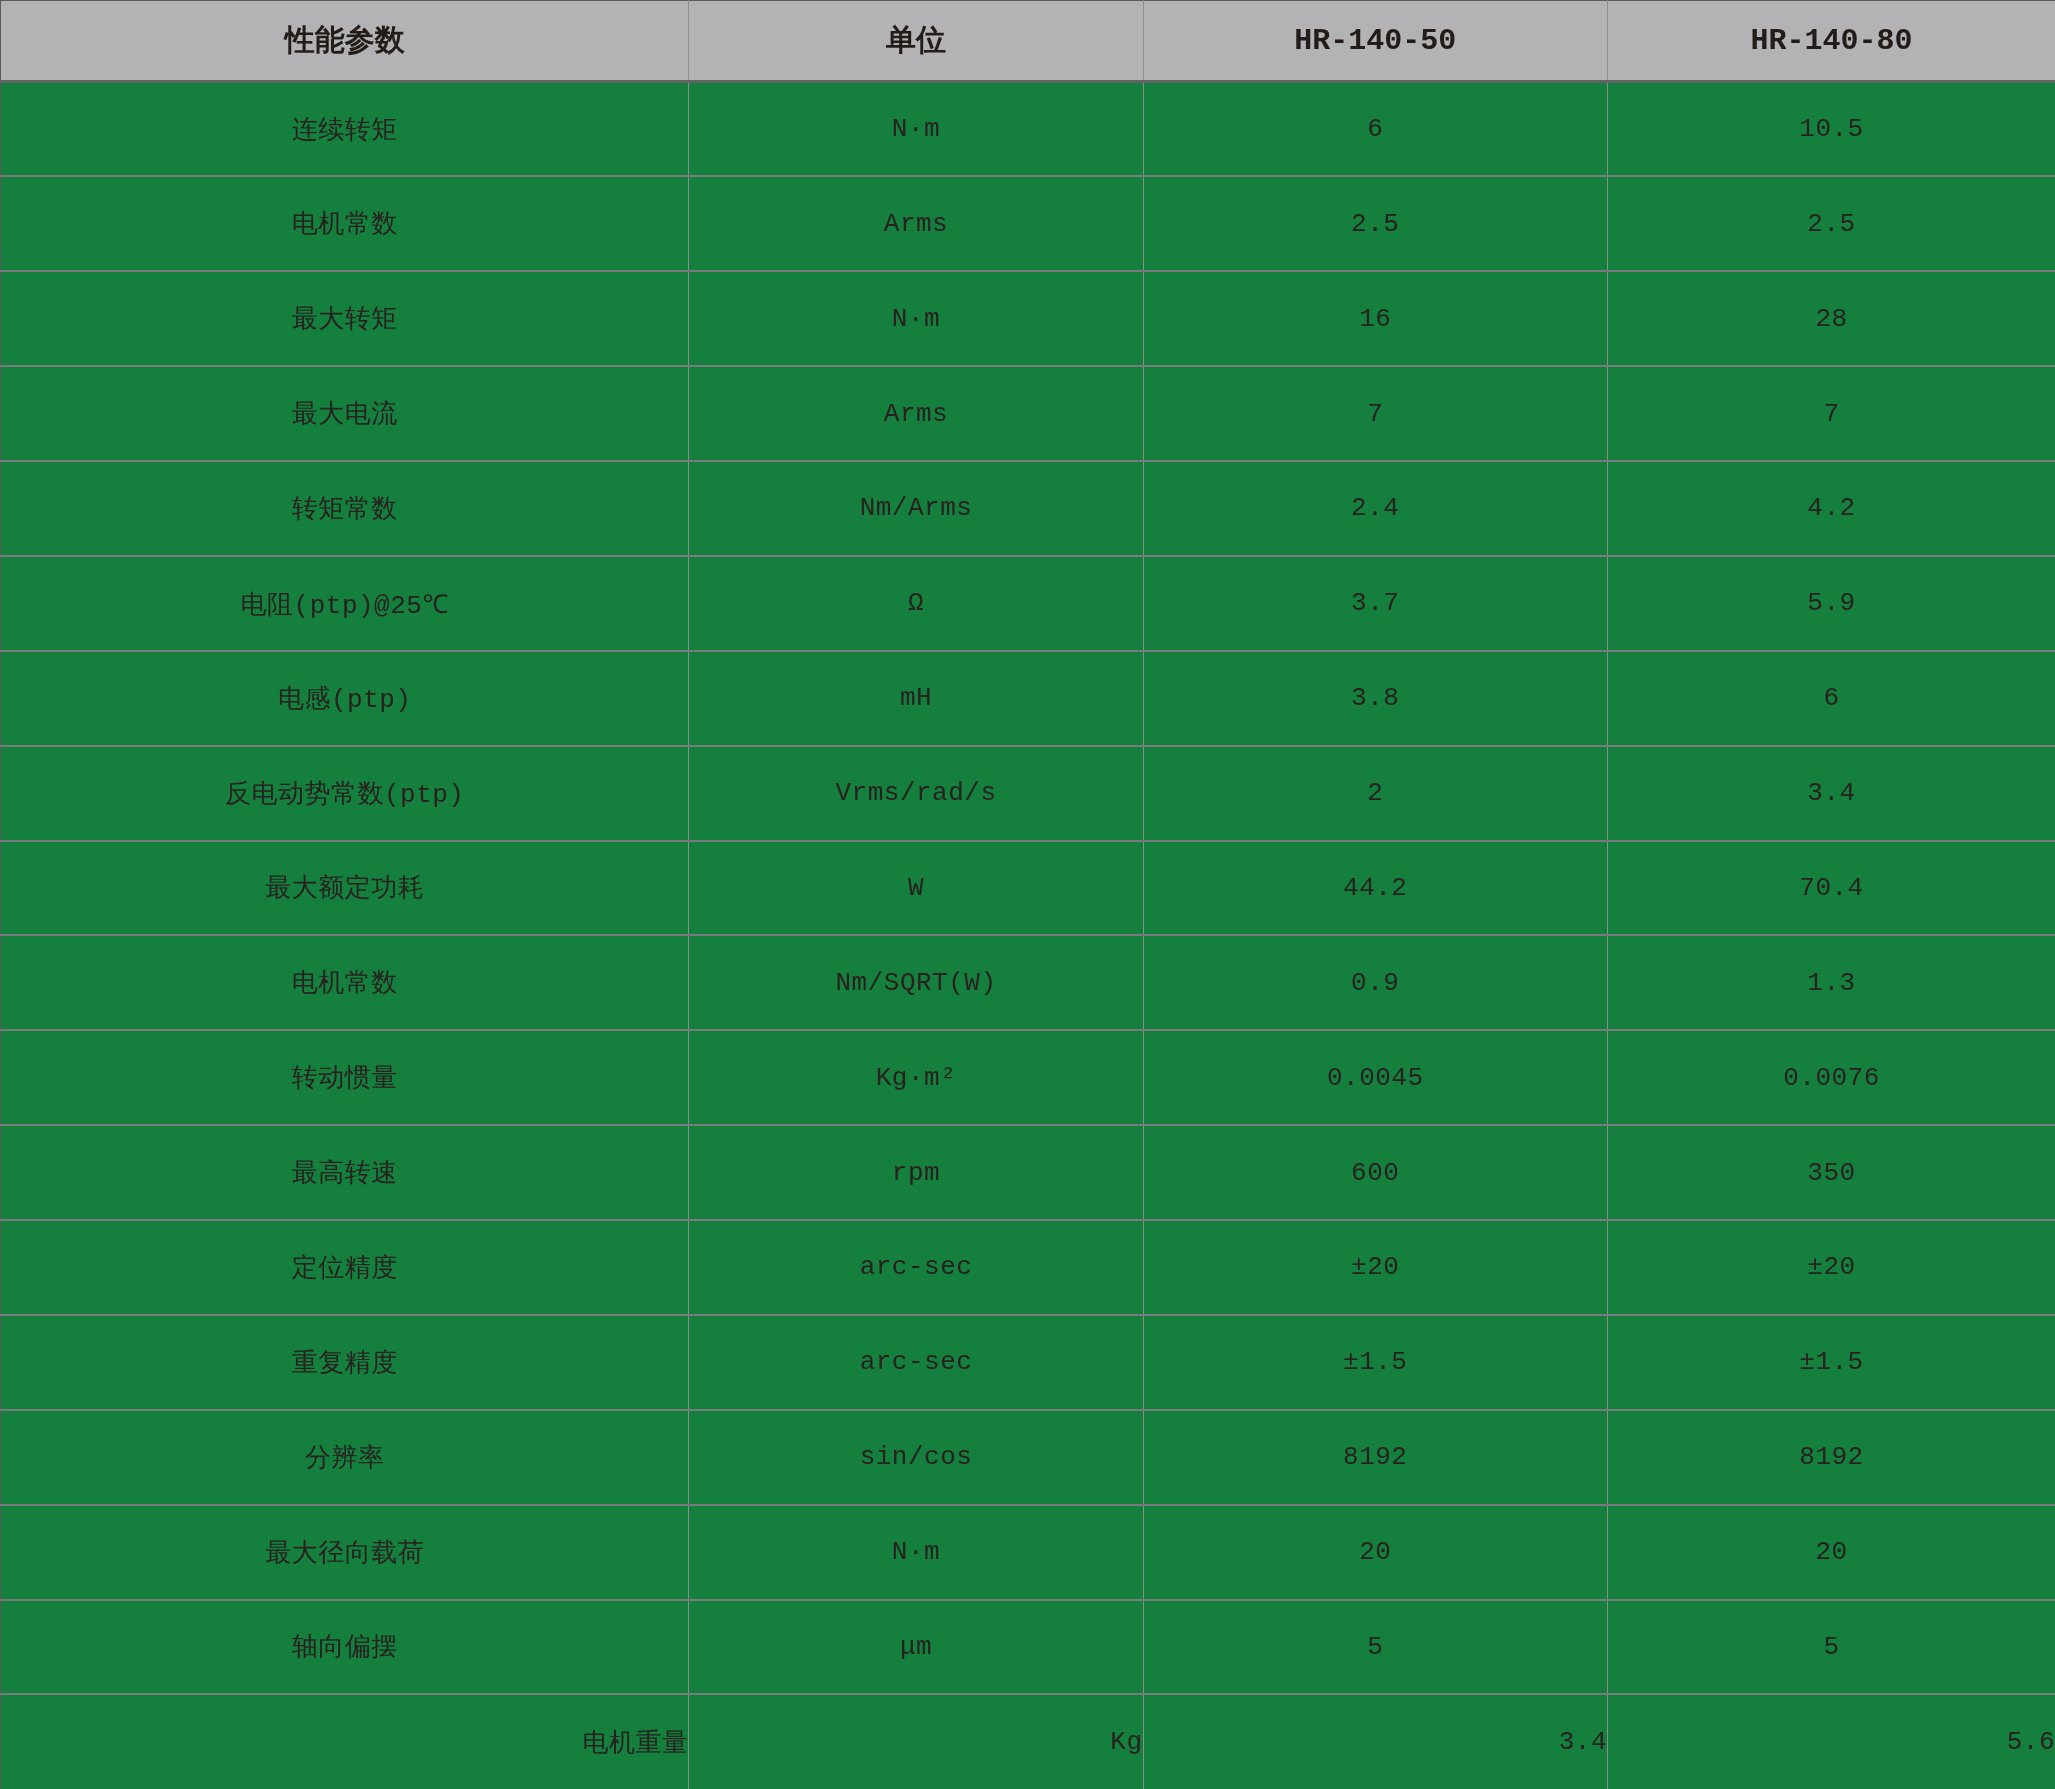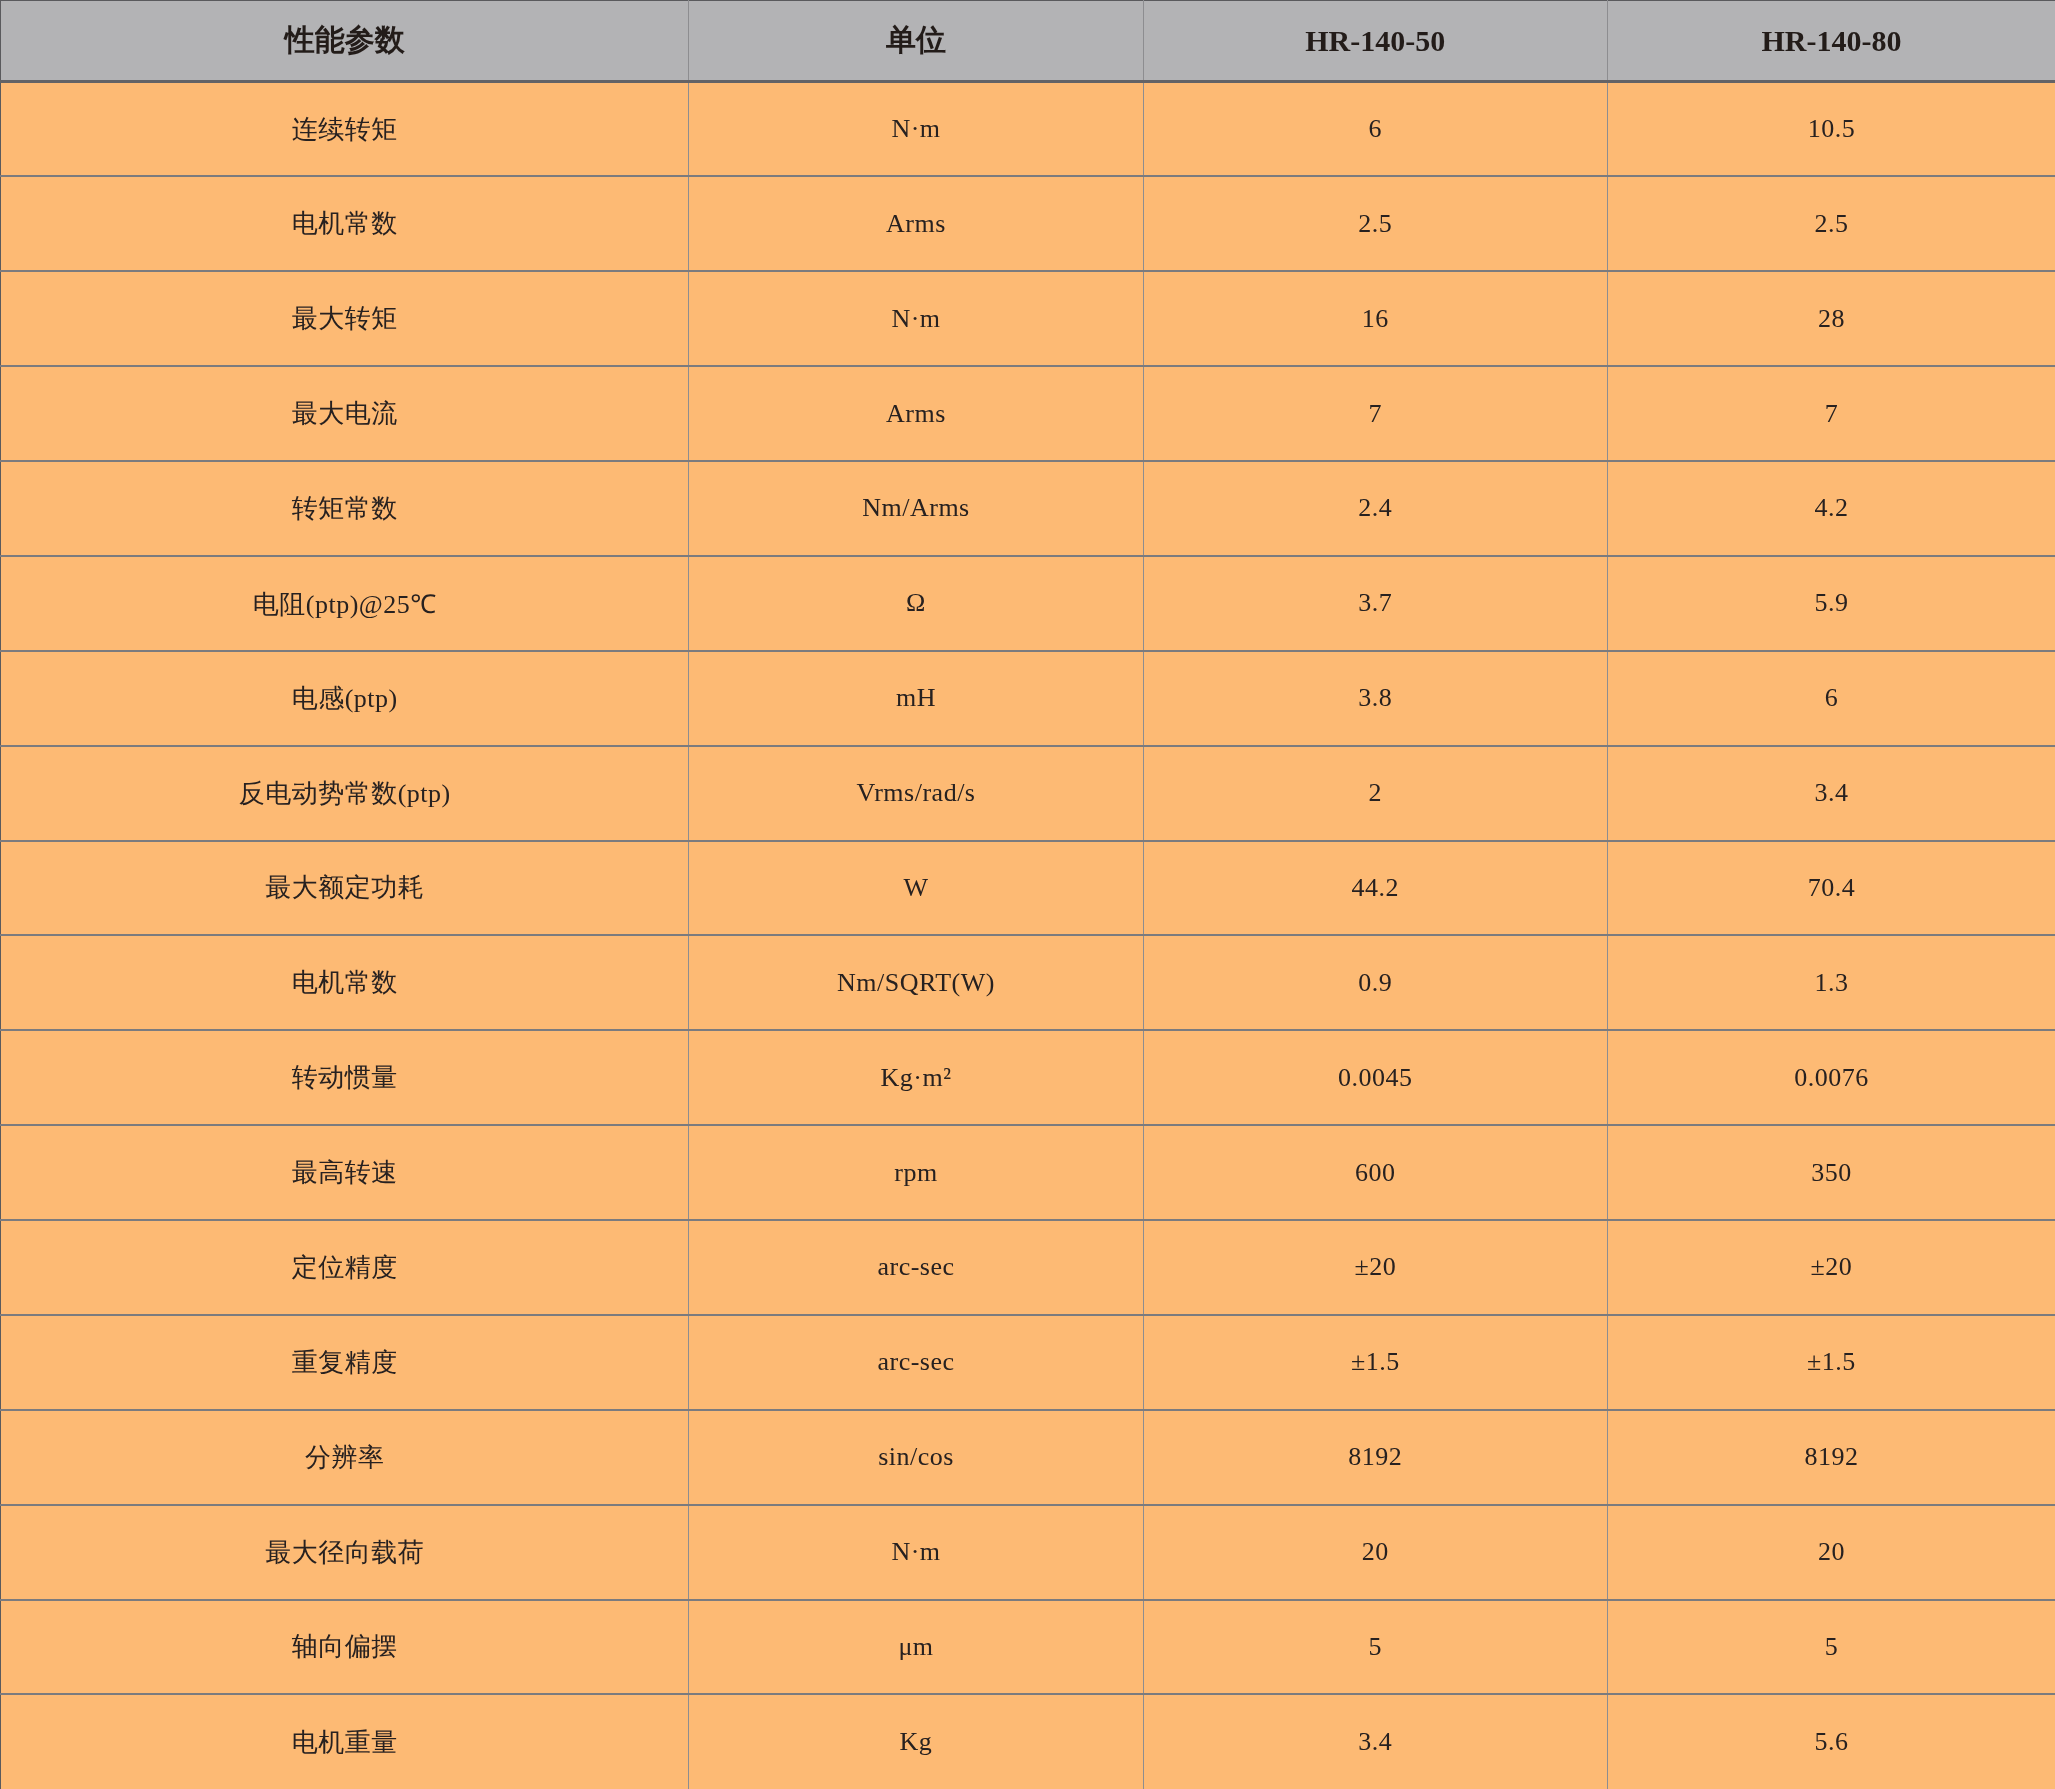--- a/index.html
+++ b/index.html
@@ -11,23 +11,23 @@
     width: 2056px;
     height: 1790px;
     box-sizing: border-box;
     background: #ffffff;
   }
   table.spec-table {
     width: 100%;
     height: 100%;
     border-collapse: collapse;
     table-layout: fixed;
-    font-family: Liberation Serif, serif;
+    font-family: Liberation Mono, monospace;
     color: #272120;
-    background: #fdba74;
+    background: #15803d;
     border: 1.5px solid #5a5a5d;
   }
   col.c-param { width: 33.5%; }
   col.c-unit  { width: 22.1%; }
   col.c-m50   { width: 22.6%; }
   col.c-m80   { width: 21.8%; }
 
   thead tr { height: 81px; }
   tbody tr { height: 81px; }
 
@@ -46,21 +46,21 @@
     font-size: 26px;
     font-weight: 400;
     text-align: center;
     vertical-align: middle;
     border-right: 1.5px solid #8d8d90;
     border-bottom: 2.1px solid #7b7b7e;
     padding: 0;
     letter-spacing: 0.5px;
   }
   th:last-child, td:last-child { border-right: none; }
-  tbody tr:last-child td { border-bottom: none; }
+  tbody tr:last-child td { border-bottom: none; text-align: right; }
 </style>
 </head>
 <body>
 
 <div class="page">
   <table class="spec-table">
     <colgroup>
       <col class="c-param">
         <col class="c-unit">
         <col class="c-m50">

